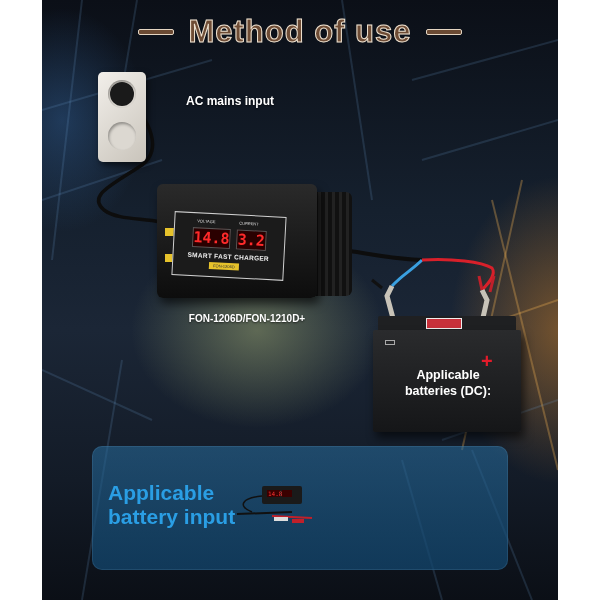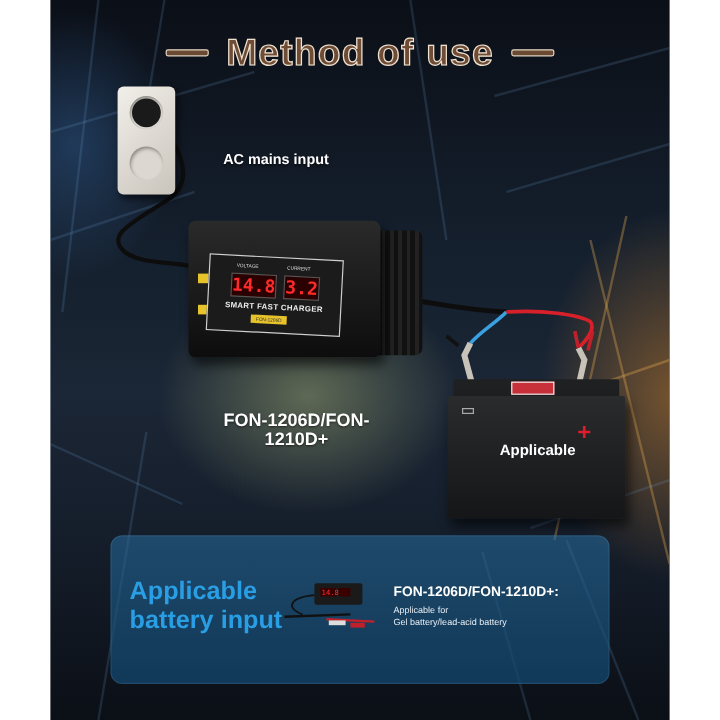--- a/index.html
+++ b/index.html
@@ -7,31 +7,31 @@
   .canvas {
     position:absolute; left:42px; top:0; width:516px; height:600px; overflow:hidden;
     background:
       radial-gradient(ellipse 180px 140px at 215px 330px, rgba(150,160,110,0.55), rgba(0,0,0,0) 70%),
       radial-gradient(ellipse 160px 220px at 520px 330px, rgba(190,120,40,0.55), rgba(0,0,0,0) 70%),
       radial-gradient(ellipse 120px 160px at 20px 120px, rgba(60,120,190,0.35), rgba(0,0,0,0) 70%),
       linear-gradient(180deg, #0b0f17 0%, #15202e 35%, #1b2636 55%, #131b27 80%, #0b0f16 100%);
   }
   .grid-lines { position:absolute; inset:0; }
   .title-row {
-    position:absolute; top:26px; left:0; width:516px; text-align:center;
+    position:absolute; top:14px; left:0; width:516px; text-align:center;
     display:flex; align-items:center; justify-content:center; gap:14px;
   }
   .title-dash { width:34px; height:4px; border-radius:2px; background:#6b4a33; border:1px solid #e4d5c2; }
   .title {
     font-family:"Liberation Sans", sans-serif; font-weight:bold; font-size:31px; letter-spacing:1px;
     color:#6e4c35; -webkit-text-stroke:1px #efe2d0;
   }
-  .label { position:absolute; color:#ffffff; font-weight:bold; text-shadow:0 1px 2px rgba(0,0,0,0.6);margin-top:32px; }
+  .label { position:absolute; color:#ffffff; font-weight:bold; text-shadow:0 1px 2px rgba(0,0,0,0.6); }
   .ac-label { left:144px; top:94px; font-size:12px; }
-  .model-label { left:118px; top:311px; font-size:15px; text-align:center; line-height:16px; width:174px; }
+  .model-label { left:118px; top:311px; font-size:10px; text-align:center; line-height:16px; width:174px; }
   .battery-text { position:absolute; left:344px; top:367px; width:124px; text-align:center; font-size:12.5px; line-height:16px; color:#fff; font-weight:bold; }
 
   .outlet { position:absolute; left:56px; top:72px; width:48px; height:90px; background:linear-gradient(135deg,#f2efea,#c9c4bb); border-radius:5px; box-shadow:2px 3px 6px rgba(0,0,0,0.6); }
   .outlet .sock { position:absolute; left:10px; width:28px; height:28px; border-radius:50%; background:#dcd8d1; box-shadow:inset 1px 2px 3px rgba(0,0,0,0.35); }
   .outlet .plug { position:absolute; left:12px; top:10px; width:24px; height:24px; border-radius:50%; background:#1a1a1a; }
 
   .charger { position:absolute; left:115px; top:176px; width:200px; height:130px; }
   .charger-body { position:absolute; left:0; top:8px; width:160px; height:114px; background:linear-gradient(180deg,#2a2a2a,#0d0d0d); border-radius:6px; box-shadow:3px 6px 10px rgba(0,0,0,0.6); }
   .charger-side { position:absolute; left:150px; top:16px; width:45px; height:104px; background:repeating-linear-gradient(90deg,#111 0 4px,#222 4px 7px); border-radius:0 6px 6px 0; }
   .panel { position:absolute; left:16px; top:30px; width:110px; height:62px; background:#1b1b1b; border:1px solid #cfcfcf; transform:rotate(3deg); }
@@ -135,37 +135,33 @@
     <div>FON-1206D/FON-1210D+</div>
   </div>
 
   <div class="battery-top"></div>
   <div class="battery-sticker"></div>
   <div class="battery"></div>
   <div class="minus-sign"></div>
   <div class="plus-sign">+</div>
   <div class="battery-text">
     <div>Applicable</div>
+    <div>batteries (DC):</div>
   </div>
 
   <div class="info-panel">
     <div class="info-heading">
       <div>Applicable</div>
       <div>battery input</div>
     </div>
     <svg class="info-thumb" viewBox="0 0 90 42">
       <rect x="30" y="2" width="40" height="18" rx="2" fill="#1a1a1a"></rect>
       <rect x="35" y="6" width="13" height="7" fill="#3a0000"></rect>
       <rect x="50" y="6" width="10" height="7" fill="#3a0000"></rect>
       <text x="36" y="12" font-size="6" fill="#ff3030" font-family="DejaVu Sans Mono, monospace">14.8</text>
       <path d="M30 12 C 10 14, 5 22, 20 28" stroke="#111" stroke-width="1.5" fill="none"></path>
       <path d="M5 30 L 60 28" stroke="#111" stroke-width="2"></path>
       <path d="M40 32 L 80 34" stroke="#c0202a" stroke-width="2"></path>
       <rect x="42" y="33" width="14" height="4" fill="#ddd"></rect>
       <rect x="60" y="35" width="12" height="4" fill="#c0202a"></rect>
     </svg>
-    <div class="info-model">FON-1206D/FON-1210D+:</div>
-    <div class="info-desc">
-      <div>Applicable for</div>
-      <div>Gel battery/lead-acid battery</div>
-    </div>
   </div>
 </div>
 
 </body></html>

